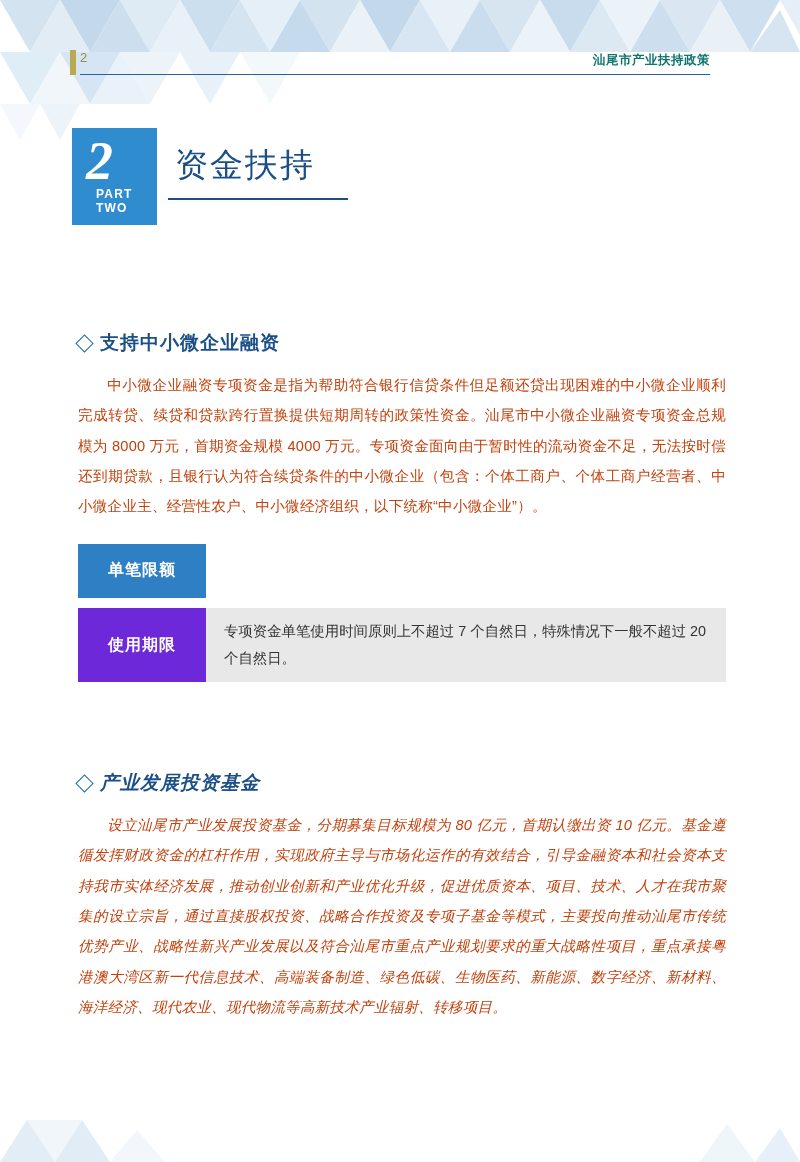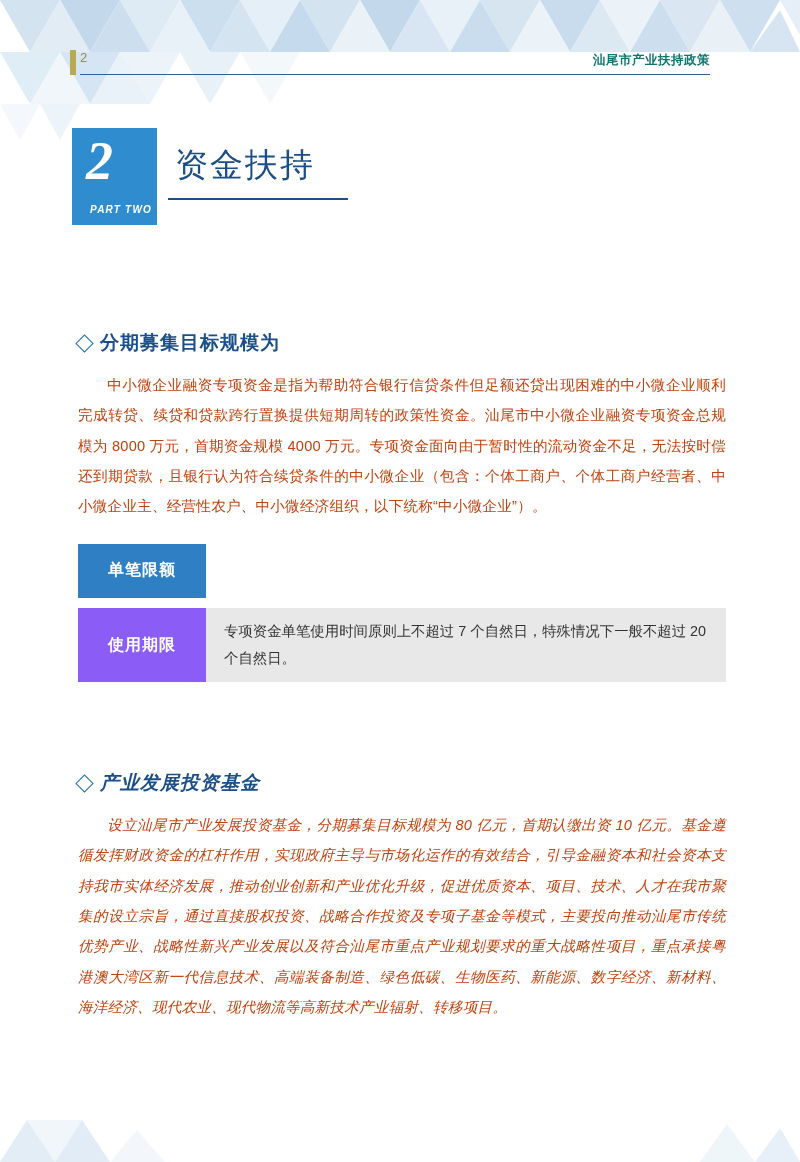--- a/index.html
+++ b/index.html
@@ -91,27 +91,26 @@
     top: 6px;
     font-size: 54px;
     color: #ffffff;
     font-family: "Liberation Serif", serif;
     font-style: italic;
     font-weight: bold;
     line-height: 1;
   }
   .part-sub {
     position: absolute;
-    left: 18px;
+    left: 24px;
     bottom: 10px;
-    font-size: 10px;
+    font-size: 12px;
     color: #ffffff;
     letter-spacing: 1.2px;
     font-weight: bold;
-    font-style: italic;
   }
   .part-title {
     position: absolute;
     left: 175px;
     top: 143px;
     font-size: 33px;
     color: #1b4f87;
     font-weight: normal;
     letter-spacing: 2px;
   }
@@ -174,21 +173,21 @@
     flex: none;
     display: flex;
     align-items: center;
     justify-content: center;
     color: #ffffff;
     font-size: 16px;
     font-weight: bold;
     letter-spacing: 1px;
   }
   .label-blue { background: #2f7fc4; }
-  .label-purple { background: #8b5cf6; }
+  .label-purple { background: #6d28d9; }
   .info-value {
     flex: 1;
     background: #e8e8e8;
     display: flex;
     align-items: center;
     padding: 10px 18px;
     font-size: 14.4px;
     line-height: 1.9;
     color: #333333;
   }
@@ -260,21 +259,21 @@
 <div class="part-banner">
   <div class="part-num">2</div>
   <div class="part-sub">PART TWO</div>
 </div>
 <div class="part-title">资金扶持</div>
 <div class="part-underline"></div>
 
 <div class="section" style="top: 330px;">
   <div class="sec-head">
     <span class="diamond"></span>
-    <span class="sec-title">分期募集目标规模为</span>
+    <span class="sec-title">支持中小微企业融资</span>
   </div>
   <p class="body-text">中小微企业融资专项资金是指为帮助符合银行信贷条件但足额还贷出现困难的中小微企业顺利完成转贷、续贷和贷款跨行置换提供短期周转的政策性资金。汕尾市中小微企业融资专项资金总规模为 8000 万元，首期资金规模 4000 万元。专项资金面向由于暂时性的流动资金不足，无法按时偿还到期贷款，且银行认为符合续贷条件的中小微企业（包含：个体工商户、个体工商户经营者、中小微企业主、经营性农户、中小微经济组织，以下统称“中小微企业”）。</p>
 
   <div class="info-rows">
     <div class="info-row">
       <div class="info-label label-blue">单笔限额</div>
     </div>
     <div class="info-row">
       <div class="info-label label-purple">使用期限</div>
       <div class="info-value">专项资金单笔使用时间原则上不超过 7 个自然日，特殊情况下一般不超过 20 个自然日。</div>

